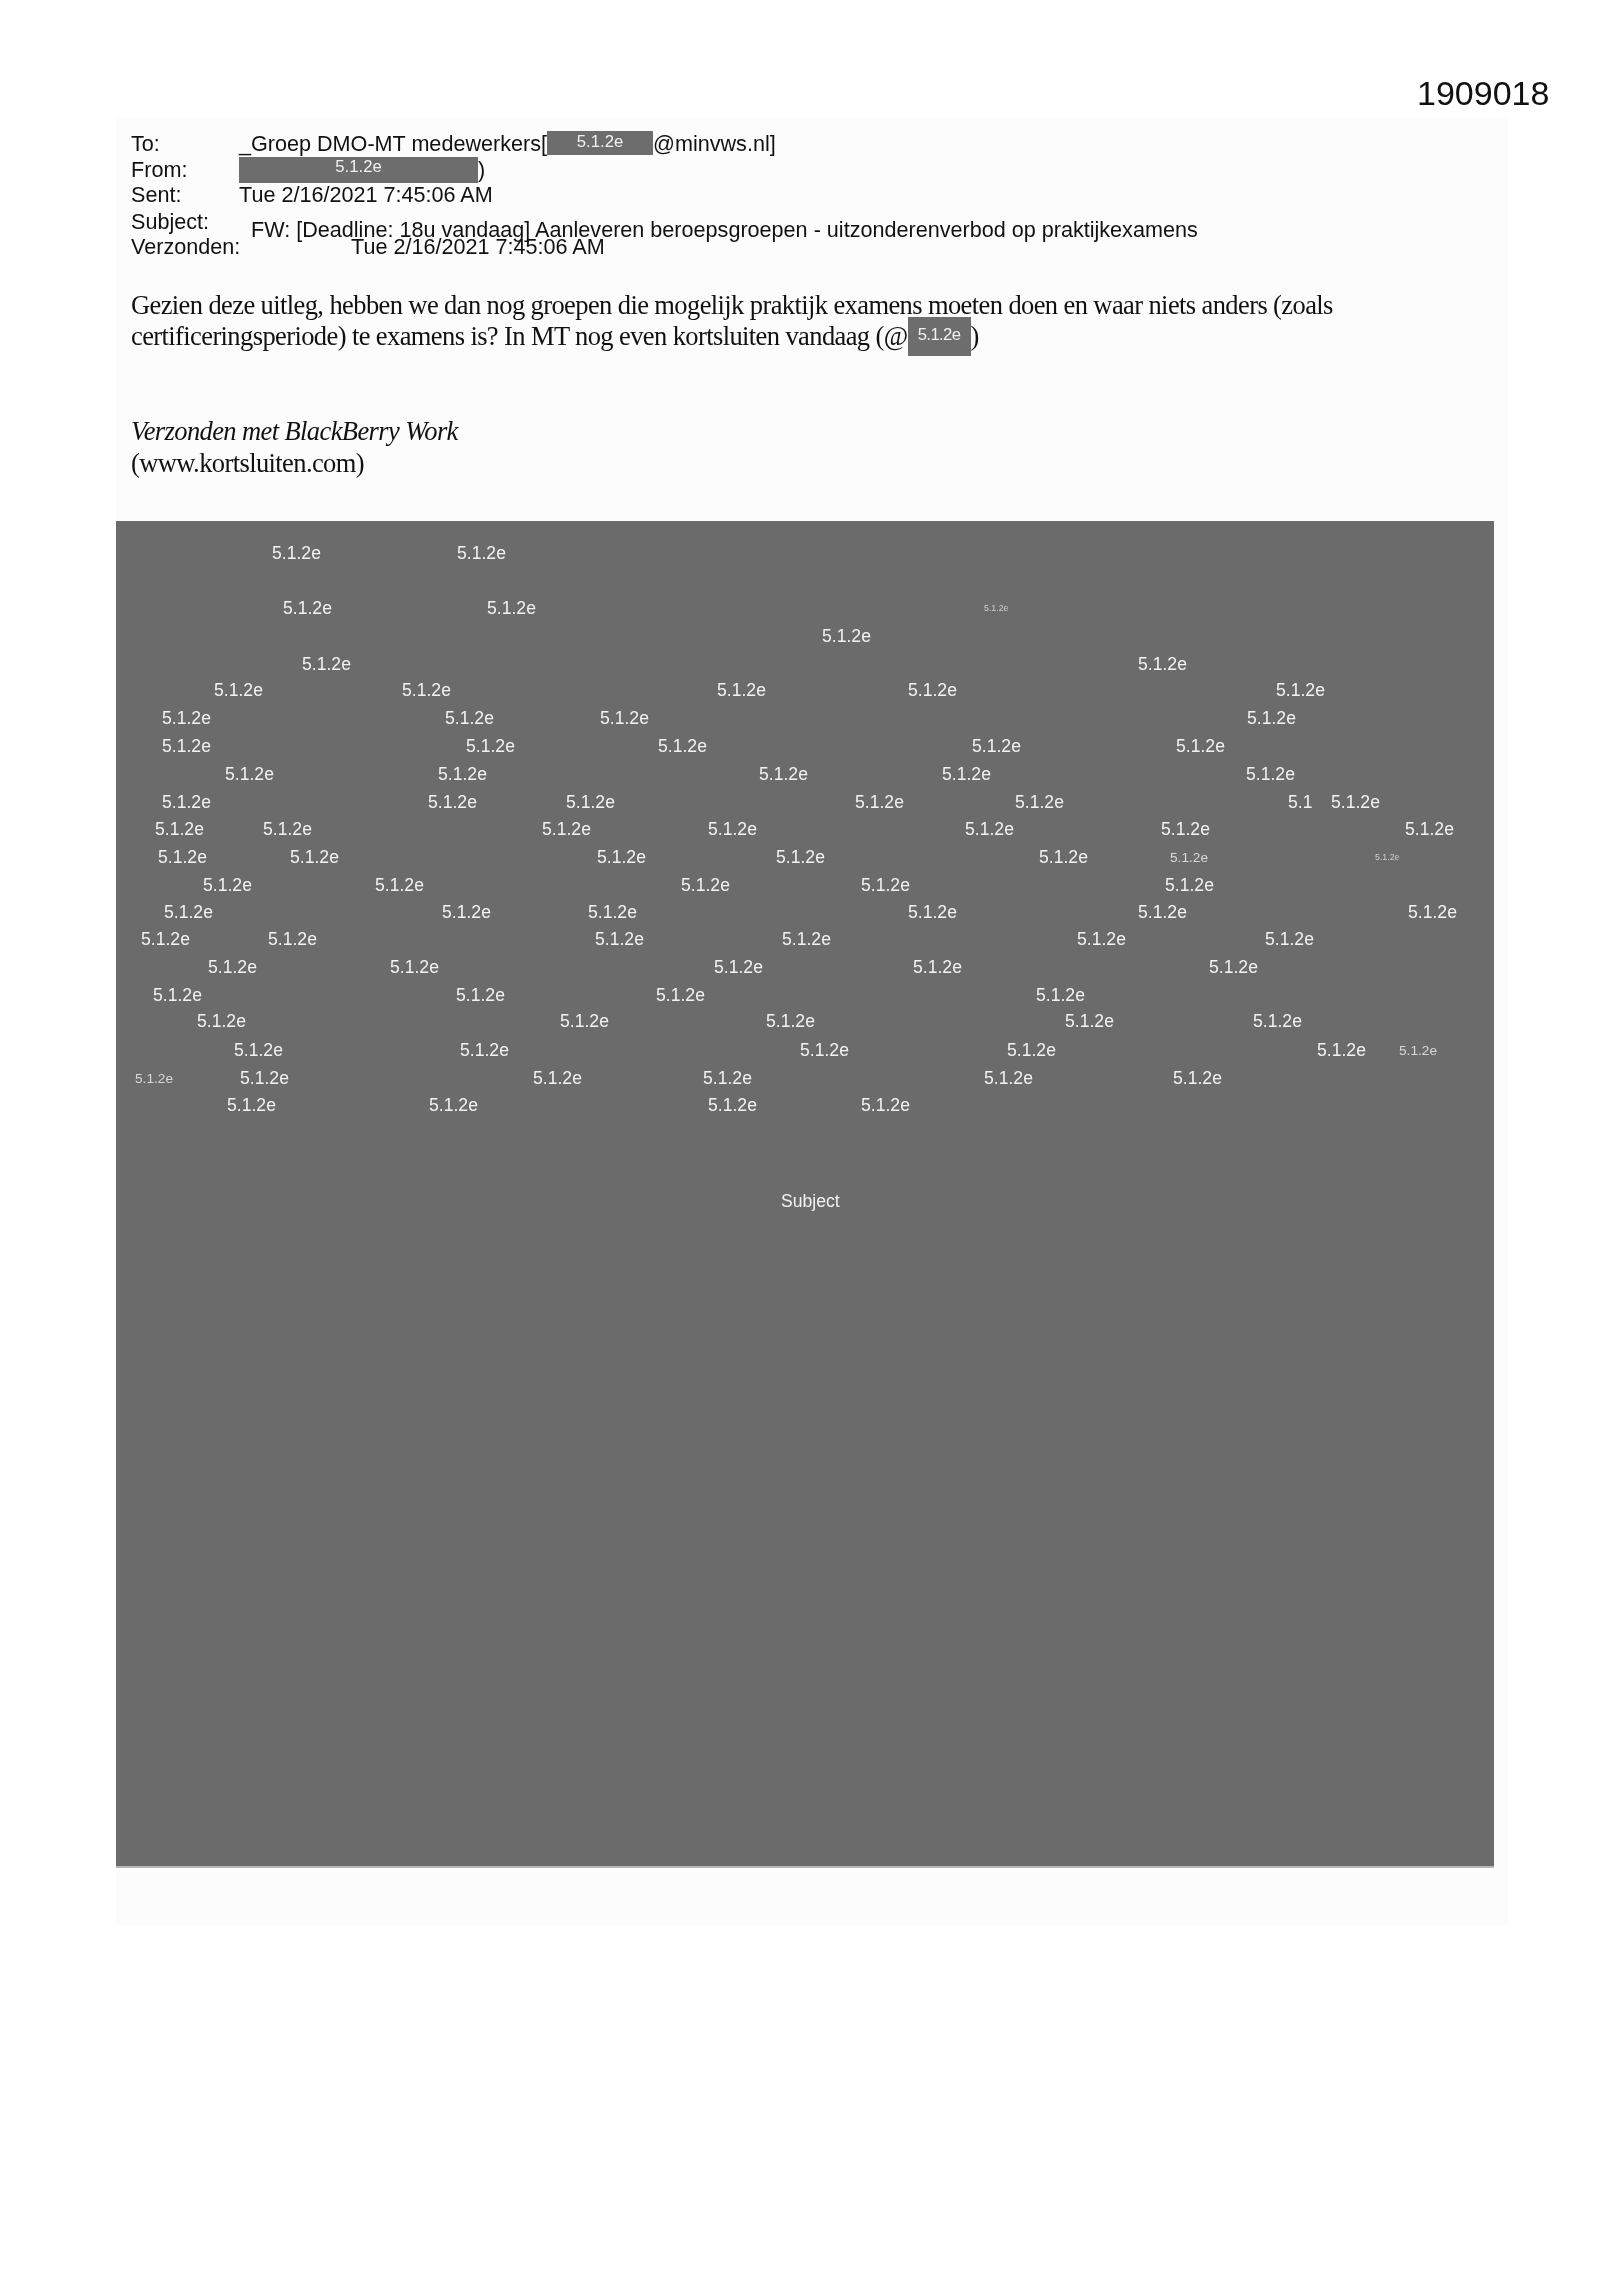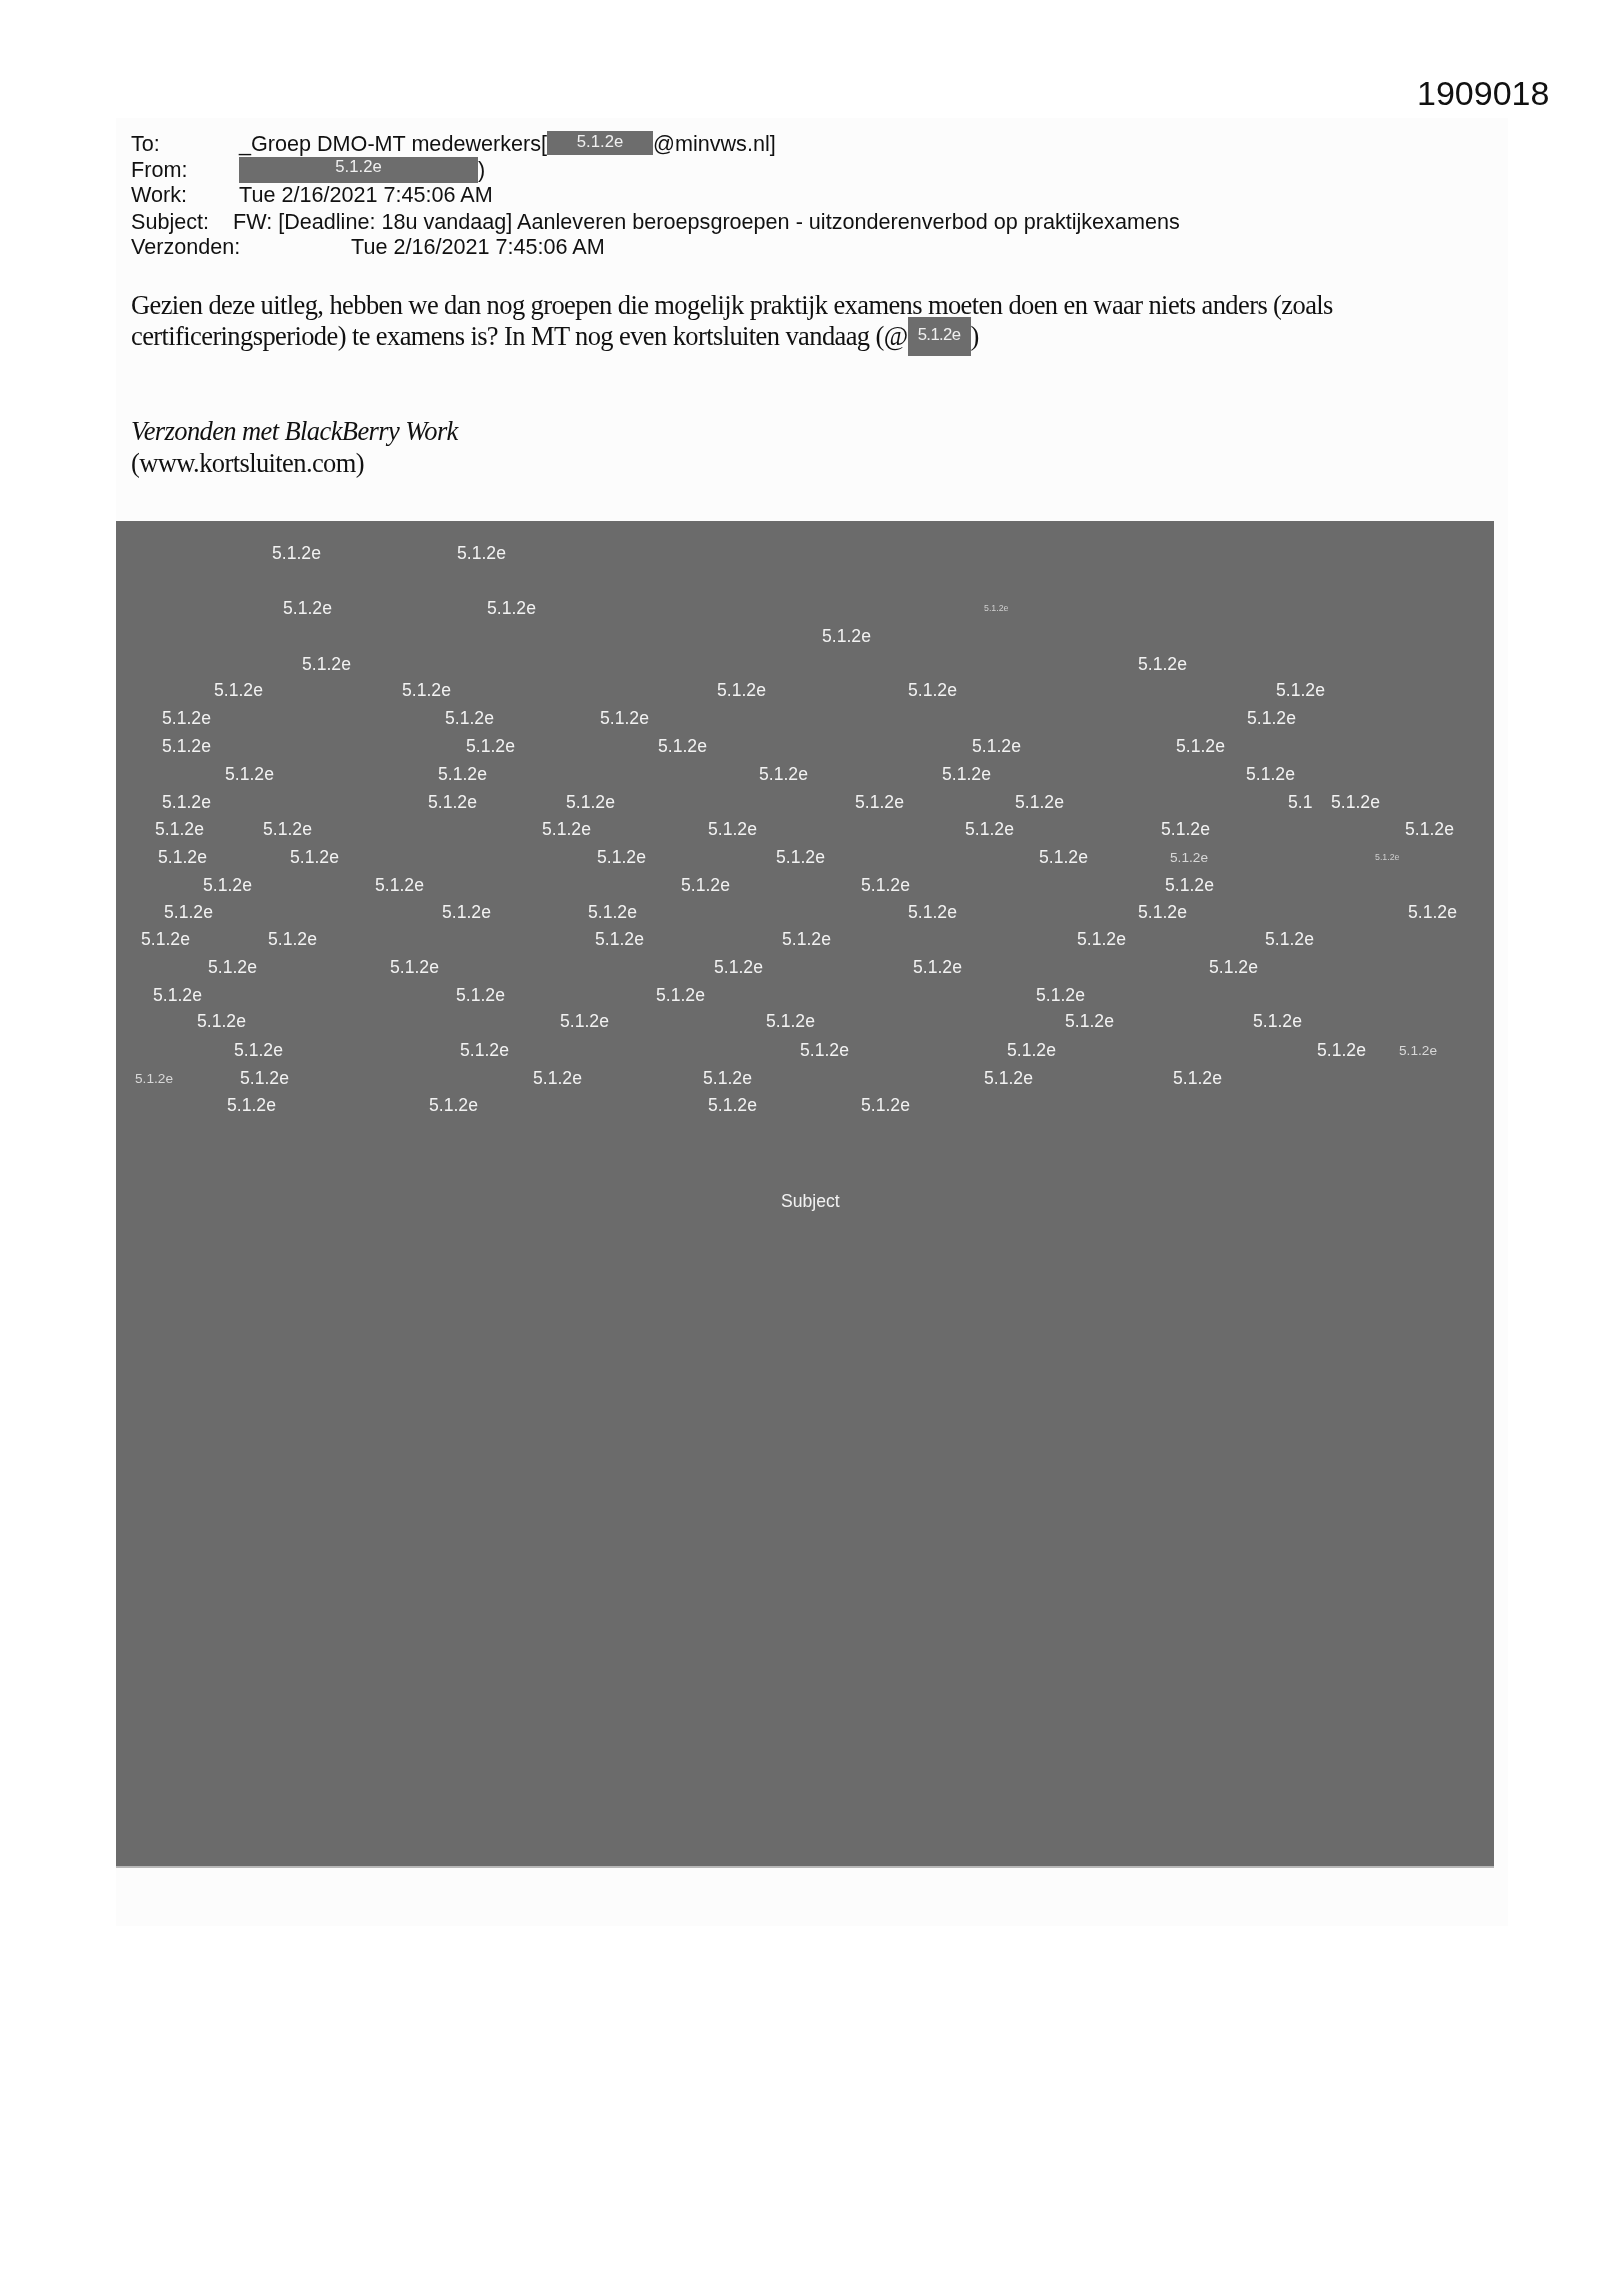--- a/index.html
+++ b/index.html
@@ -59,27 +59,27 @@
 </div>
 
 <div class="hdr" style="top:157px;">
   <span class="lbl">From:</span>
   <span class="val" style="left:108px;">
     <span class="redact" style="width:239px;height:25.5px;line-height:19.6px;">5.1.2e</span><span>)</span>
   </span>
 </div>
 
 <div class="hdr" style="top:182px;">
-  <span class="lbl">Work:</span>
+  <span class="lbl">Sent:</span>
   <span class="val" style="left:108px;">Tue 2/16/2021 7:45:06 AM</span>
 </div>
 
 <div class="hdr" style="top:209px;">
   <span class="lbl">Subject:</span>
-  <span class="val" style="left:102px;">FW: [Deadline: 18u vandaag]  Aanleveren beroepsgroepen - uitzonderenverbod op praktijkexamens</span>
+  <span class="val" style="left:120px;margin-top:8px;">FW: [Deadline: 18u vandaag]  Aanleveren beroepsgroepen - uitzonderenverbod op praktijkexamens</span>
 </div>
 
 <div class="hdr" style="top:234px;">
   <span class="lbl">Verzonden:</span>
   <span class="val" style="left:220px;">Tue 2/16/2021 7:45:06 AM</span>
 </div>
 
 <div class="body-text" style="top:290px;">Gezien deze uitleg, hebben we dan nog groepen die mogelijk praktijk examens moeten doen en waar niets anders (zoals</div>
 <div class="body-text" style="top:321px;">
   <span>certificeringsperiode) te examens is? In MT nog even kortsluiten vandaag (@</span><span class="redact" style="width:63px;height:39px;line-height:35px;margin-top:-3.9px;">5.1.2e</span><span>)</span>

